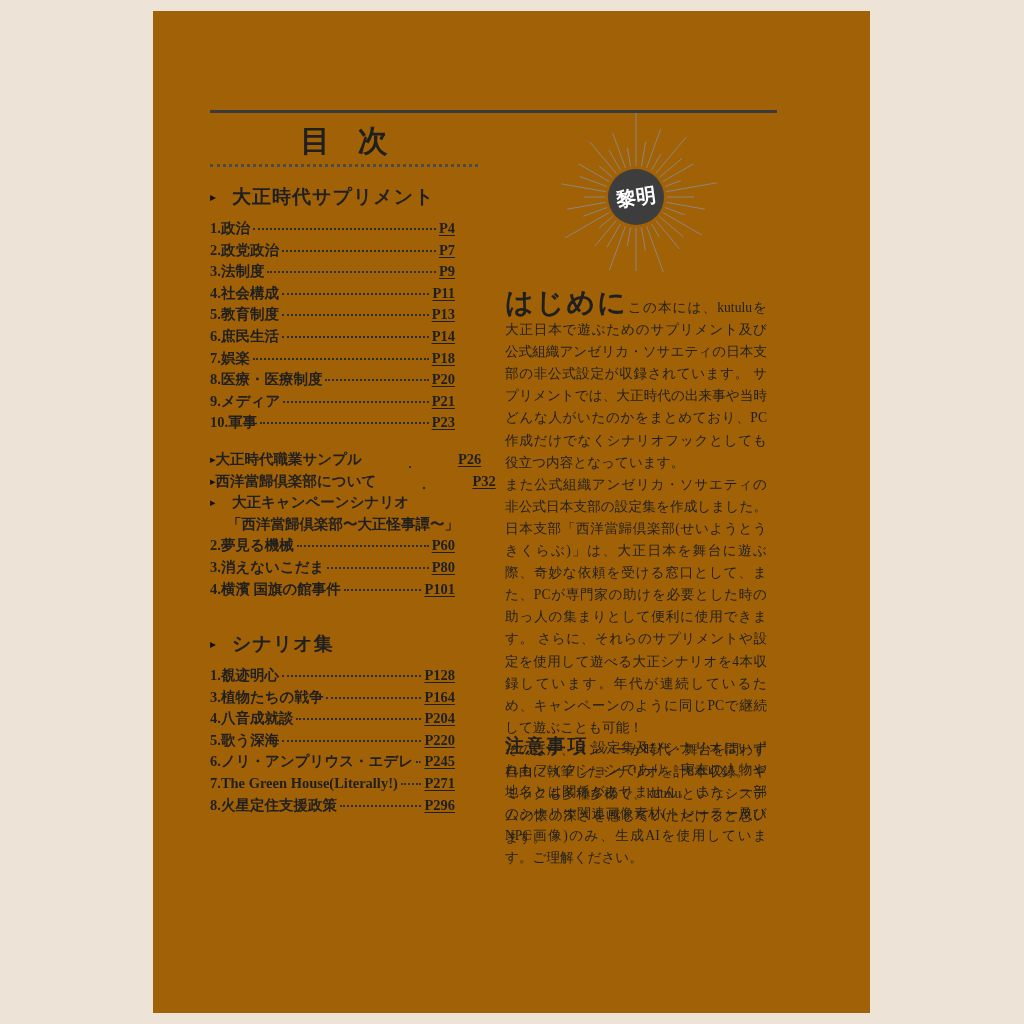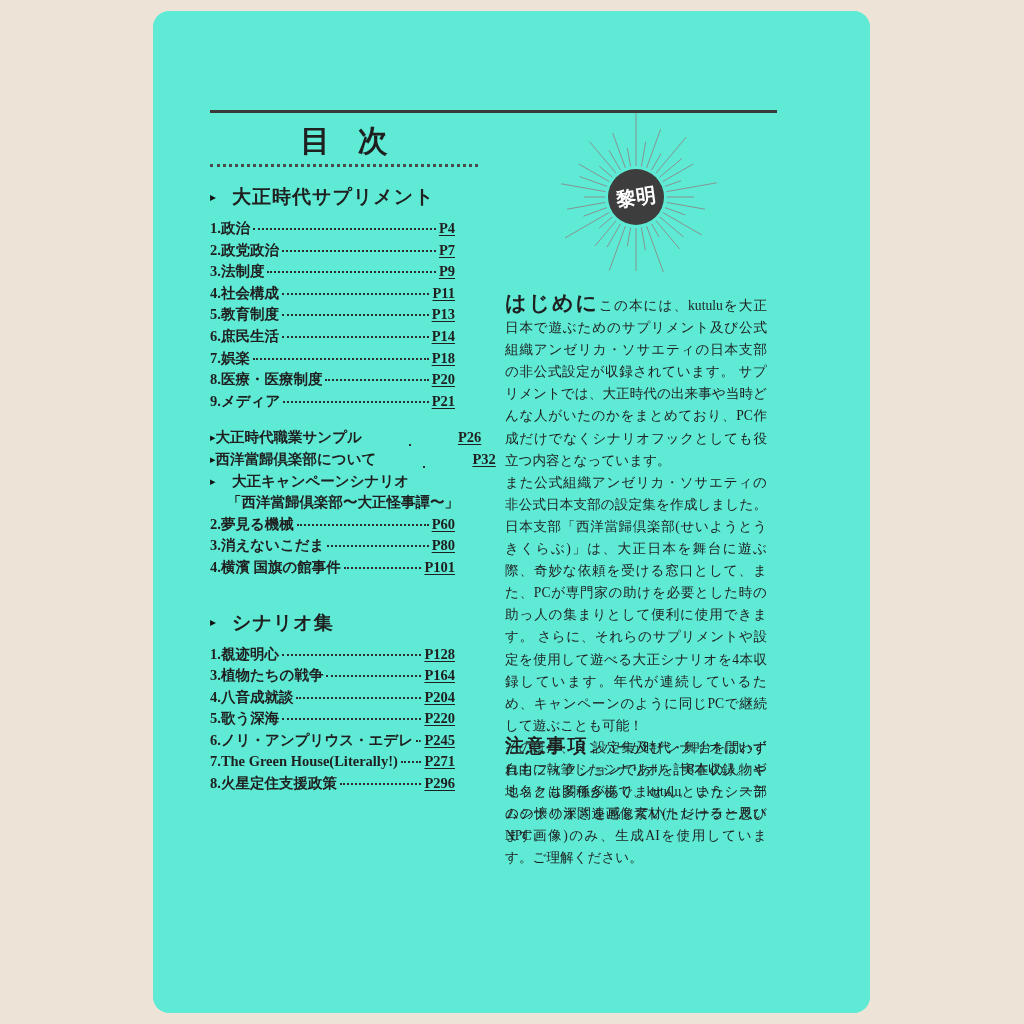--- a/index.html
+++ b/index.html
@@ -6,22 +6,21 @@
   html,body { width:1024px; height:1024px; }
   body {
     background:#ede4d7;
     font-family:"Liberation Serif","DejaVu Serif",serif;
     color:#1f1f1f;
     position:relative;
     overflow:hidden;
   }
   .sheet {
     position:absolute; left:153px; top:11px; width:717px; height:1002px;
-    background:#5eead4;
-    border-radius:16px;
+    background:#a16207;
   }
   .top-rule {
     position:absolute; left:57px; top:99px; width:567px; height:0;
     border-top:3px solid #3a3a3a;
   }
   
   .leftcol { position:absolute; left:57px; top:110px; width:268px; }
   .toc-title {
     text-align:center; font-size:30px; font-weight:700;
     letter-spacing:10px; padding-left:10px; line-height:40px;
@@ -69,21 +68,21 @@
   .sunburst .disc { fill:#3d3d3d; }
   .sunburst .logo-txt {
     fill:#ffffff; font-size:20px; font-weight:700;
     font-family:"Liberation Serif","DejaVu Serif",serif;
   }
   .intro {
     position:absolute; top:281px; left:0; width:262px;
     font-size:13.6px; line-height:22.1px; text-align:justify;
   }
   .intro p, .notice p { margin:0; }
-  .lead-b { font-size:21px; font-weight:700; letter-spacing:1px; }
+  .lead-b { font-size:28px; font-weight:700; letter-spacing:1px; }
   .notice {
     position:absolute; top:724px; left:0; width:262px;
     font-size:13.6px; line-height:22.1px; text-align:justify;
   }
   .notice .lead-b { font-size:19px; }
 </style>
 </head>
 <body>
 
 <div class="sheet">
@@ -138,20 +137,25 @@
         </div>
       <div class="row indent">
           <span class="lbl">8.医療・医療制度</span>
           <span class="leader"></span>
           <span class="pg">P20</span>
         </div>
       <div class="row indent">
           <span class="lbl">9.メディア</span>
           <span class="leader"></span>
           <span class="pg">P21</span>
+        </div>
+      <div class="row indent">
+          <span class="lbl">10.軍事</span>
+          <span class="leader"></span>
+          <span class="pg">P23</span>
         </div>
     </div>
 
     <div class="rows midblock">
       <div class="row linkrow">
         <span class="tri">▸</span>
         <span class="body">
             <span class="lbl">大正時代職業サンプル</span>
             <span class="leader"></span>
             <span class="pg">P26</span>

